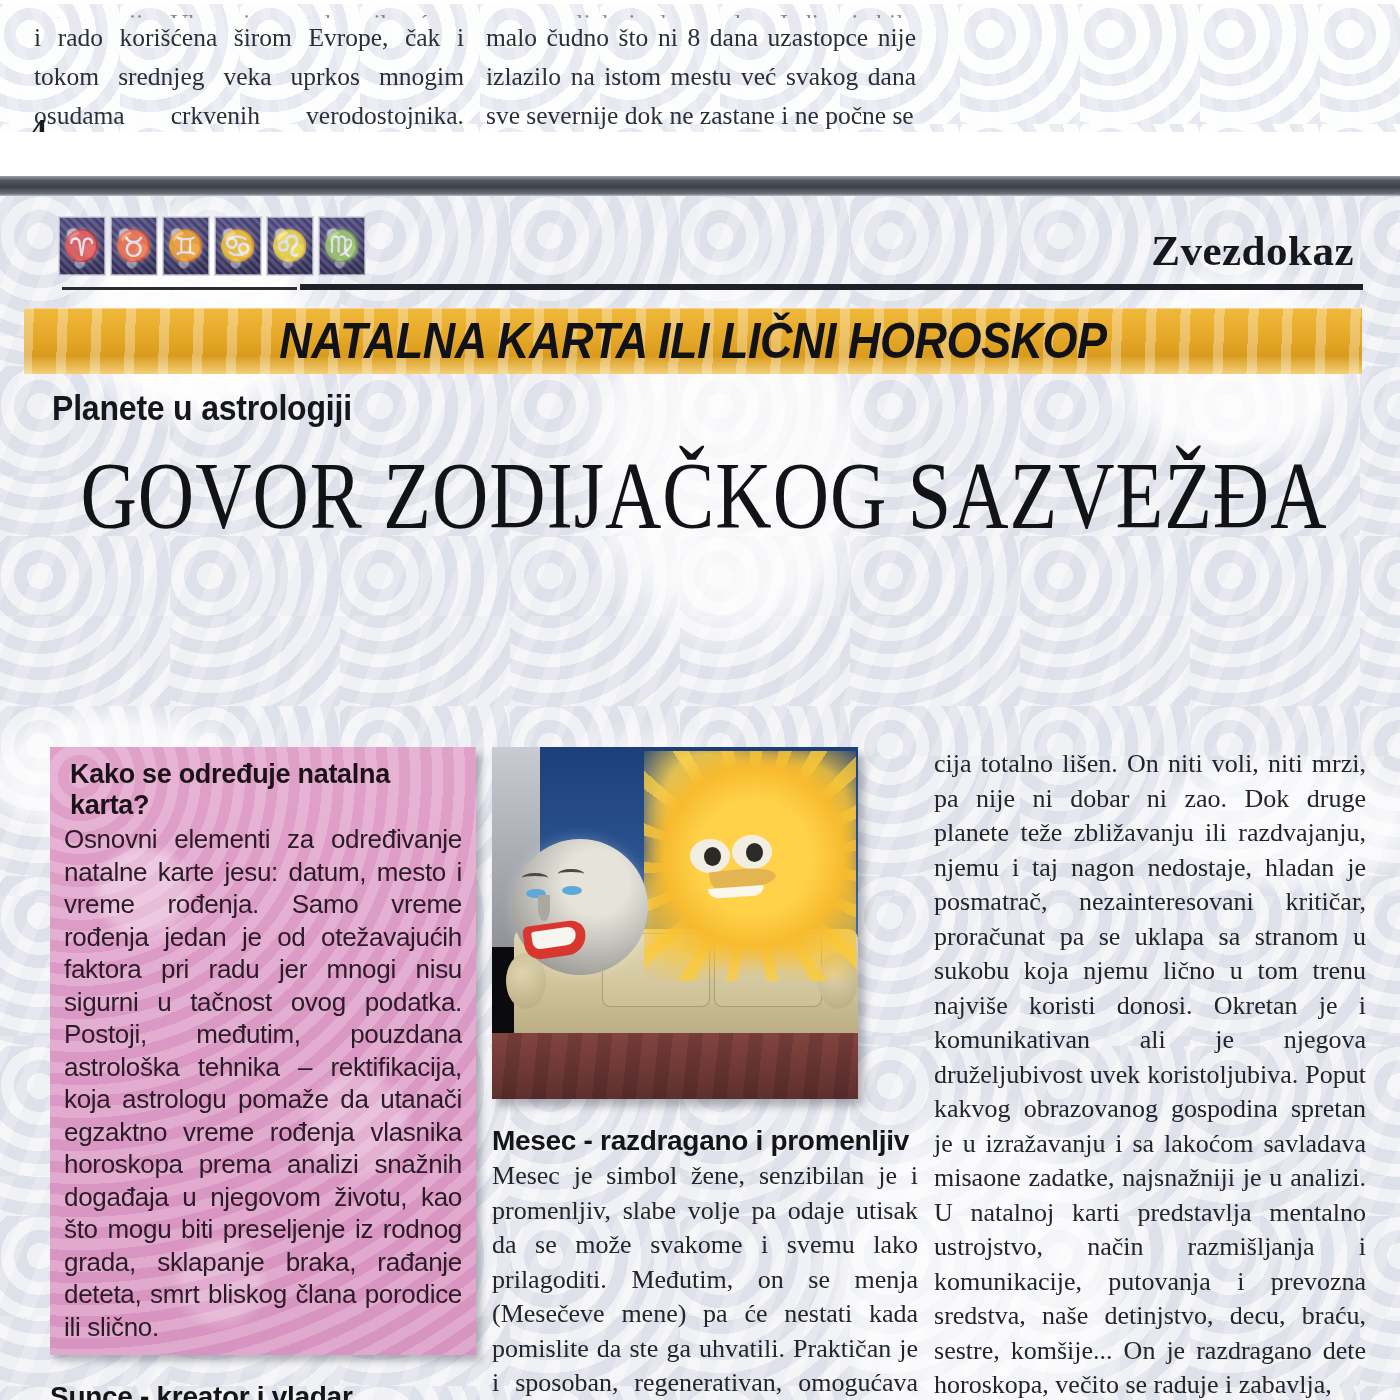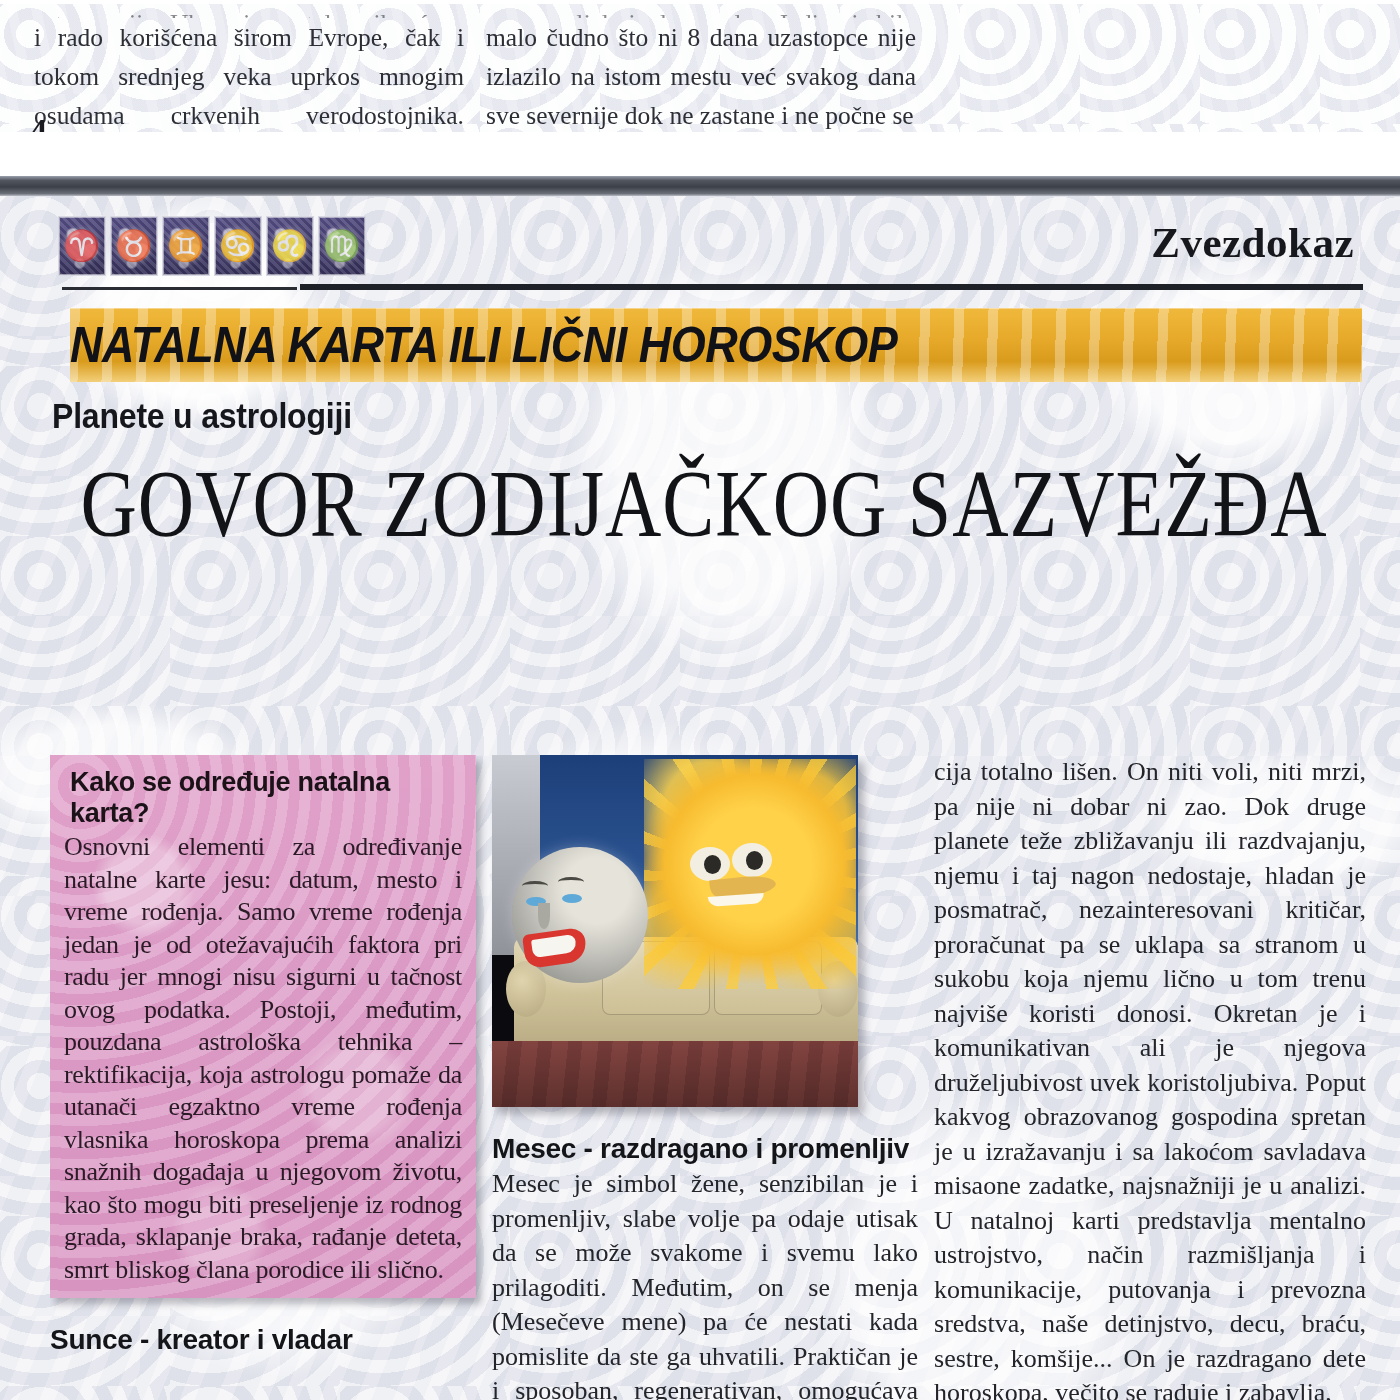--- a/index.html
+++ b/index.html
@@ -141,43 +141,44 @@
     font-style: normal;
     line-height: 1;
     text-shadow: 0 0 6px rgba(255,255,255,.4);
   }
   .kicker-brand {
     font-family: "Liberation Serif", serif;
     font-weight: bold;
     font-size: 43px;
     letter-spacing: 0.5px;
     color: #17181d;
-    margin-top: 12px;
+    margin-top: 20px;
     padding-right: 8px;
   }
 
   
   .rule-row {
     position: absolute;
     left: 0; top: 88px;
     width: 1400px; height: 10px;
   }
   .rule-a { position:absolute; left:62px;  top:3px;  width:235px; height:3px; background:#2a2c33; }
   .rule-b { position:absolute; left:300px; top:0px;  width:1063px; height:6px; background:#1f2128; }
 
   
   .banner {
     position: relative;
-    margin: 6px 38px 0 70px;
-    height: 74px;
+    margin: 6px 38px 0 24px;
+    height: 66px;
     background:
       repeating-linear-gradient(92deg, rgba(255,255,255,0.30) 0 10px, rgba(255,255,255,0) 10px 34px),
       linear-gradient(180deg, #f0b93c 0%, #e6a828 45%, #d99b1c 72%, #f3cf7a 100%);
     display: flex;
     align-items: center;
+    justify-content: center;
     box-shadow: 0 1px 0 rgba(255,255,255,.4) inset;
   }
   .banner-title {
     font-family: "Liberation Sans", sans-serif;
     font-weight: bold;
     font-style: italic;
     font-size: 45px;
     letter-spacing: -0.5px;
     color: #111217;
     white-space: nowrap;
@@ -251,21 +252,21 @@
   }
   .pink-title {
     font-family: "Liberation Sans", sans-serif;
     font-weight: bold;
     font-size: 27px;
     color: #1b1218;
     margin: 2px 0 2px 6px;
     letter-spacing: -0.3px;
   }
   .pink-text {
-    font-family: Liberation Serif, serif;
+    font-family: Liberation Sans, sans-serif;
     font-size: 26px;
     line-height: 32.5px;
     color: #2b1b26;
     text-align: justify;
     margin: 0;
     letter-spacing: -0.3px;
   }
 
   
   .subhead {

